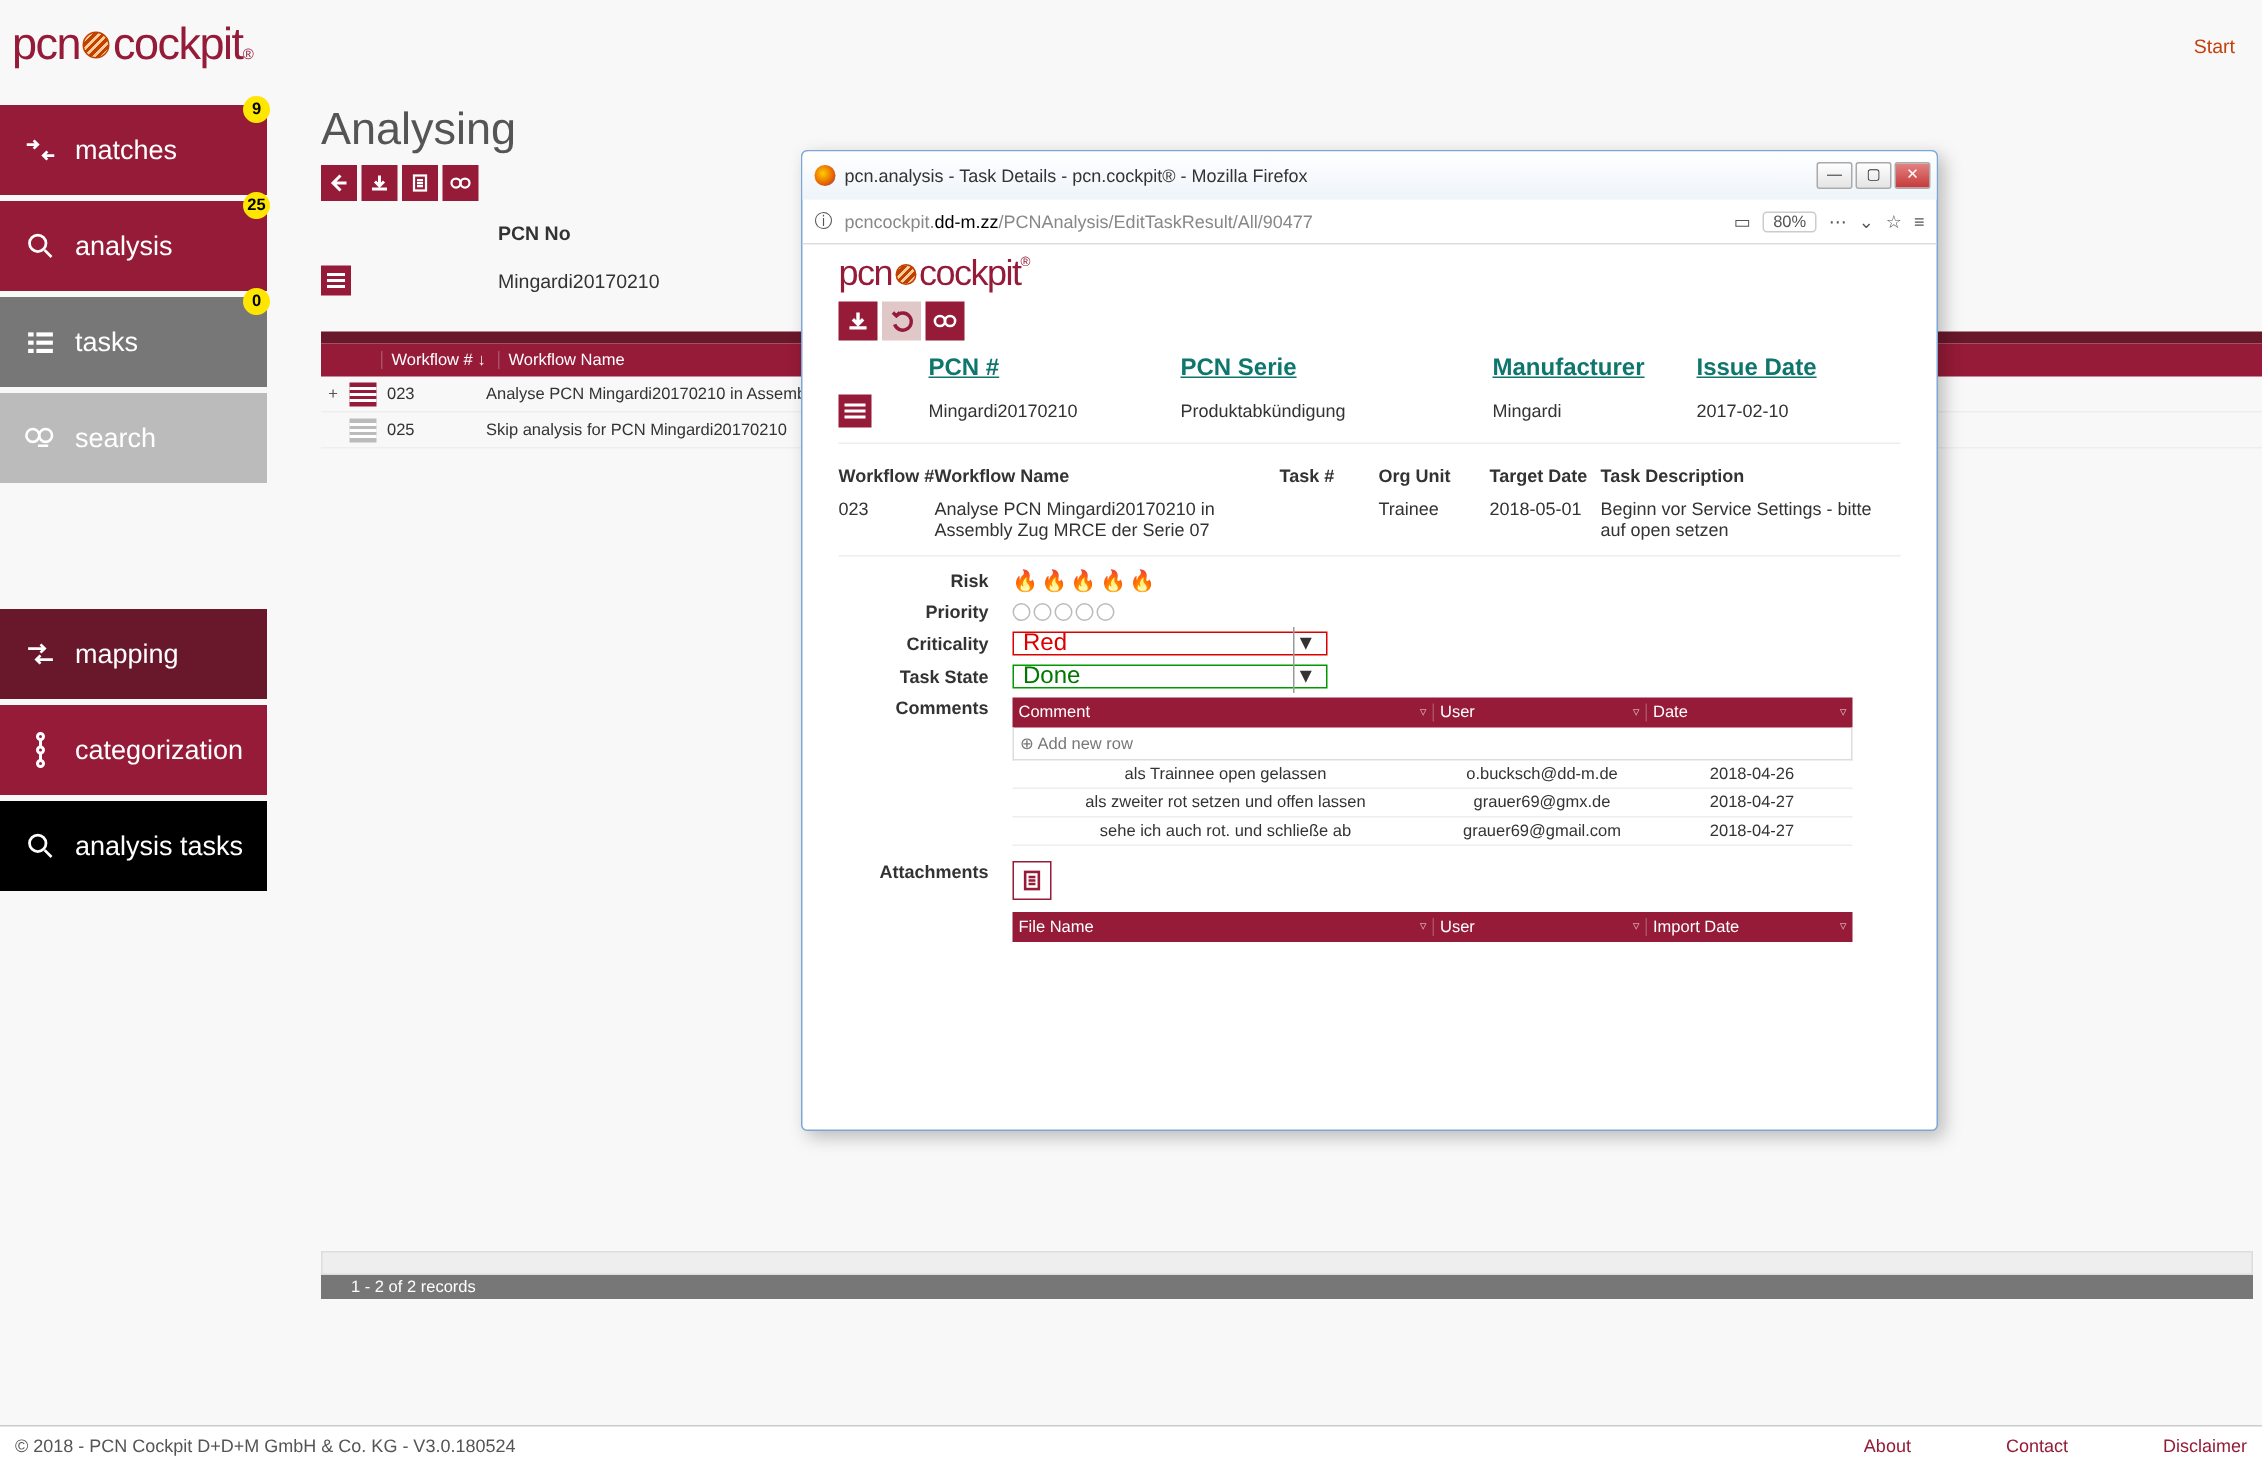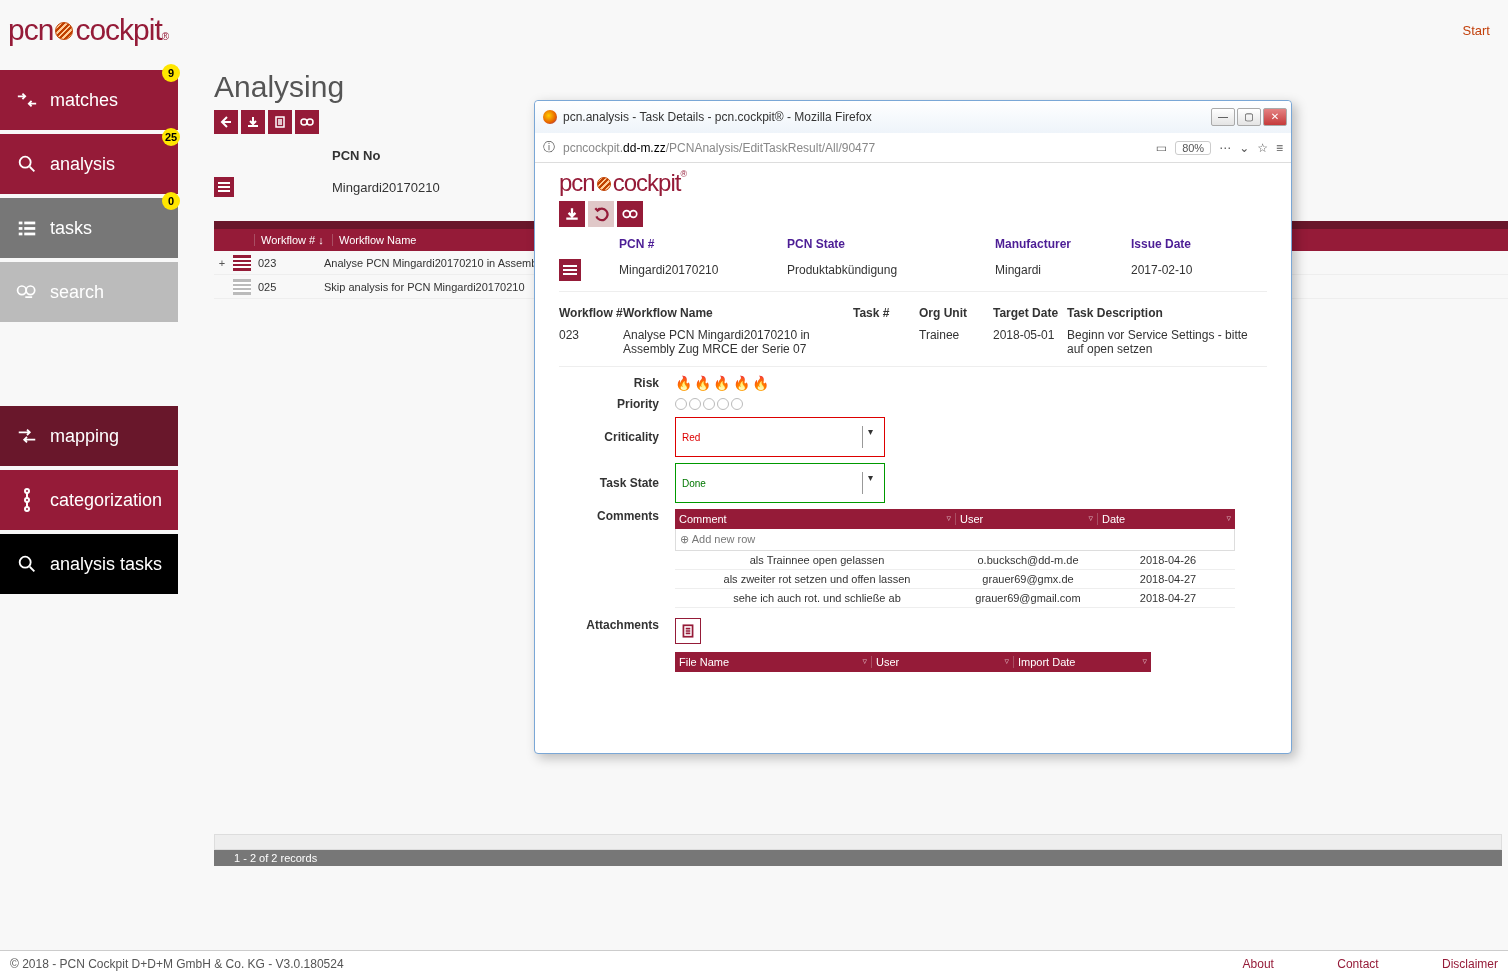--- a/index.html
+++ b/index.html
@@ -57,56 +57,56 @@
 .addrbar { height: 30px; border-bottom: 1px solid #ddd; display: flex; align-items: center; padding: 0 8px; font-size: 12px; color: #555; gap: 8px; }
 .addrbar .url { flex: 1; }
 .addrbar .url .grey { color: #888; }
 .zoom { border: 1px solid #ccc; border-radius: 3px; padding: 0 6px; font-size: 11px; }
 .pop-body { padding: 6px 24px; overflow: hidden; }
 .pop-logo { font-size: 24px; color: #951b38; letter-spacing: -1px; }
 .pop-toolbar { display: flex; gap: 3px; margin: 4px 0 10px; }
 .ptbtn { width: 26px; height: 26px; display: flex; align-items: center; justify-content: center; color: #fff; cursor: pointer; }
 .ptbtn.red { background: #951b38; }
 .ptbtn.grey { background: #e0c8c8; color: #951b38; }
-.pcn-info-hdr { display: flex; font-size: 12px; font-weight: 600; color: #4c1d95; padding-left: 60px; margin-bottom: 8px; }
+.pcn-info-hdr { display: flex; font-size: 16px; font-weight: 600; color: #0f766e; padding-left: 60px; margin-bottom: 8px; text-decoration: underline; }
 .pcn-info-hdr div:nth-child(1){ width: 168px; }
 .pcn-info-hdr div:nth-child(2){ width: 208px; }
 .pcn-info-hdr div:nth-child(3){ width: 136px; }
 .pcn-info-row { display: flex; align-items: center; font-size: 12px; color: #333; margin-bottom: 14px; border-bottom: 1px solid #eee; padding-bottom: 10px; }
 .pcn-info-row .hb2 { width: 22px; height: 22px; background: #951b38; margin-right: 38px; display: flex; flex-direction: column; justify-content: center; align-items: center; gap: 2px; }
 .pcn-info-row .hb2 span { width: 14px; height: 2px; background: #fff; }
 .pcn-info-row > div.cell1{ width: 168px; }
 .pcn-info-row > div.cell2{ width: 208px; }
 .pcn-info-row > div.cell3{ width: 136px; }
 .wf-hdr { display: flex; font-size: 12px; font-weight: 600; color: #333; margin-bottom: 8px; }
 .wf-hdr .a{width:64px;} .wf-hdr .b{width:230px;} .wf-hdr .c{width:66px;} .wf-hdr .d{width:74px;} .wf-hdr .e{width:74px;} .wf-hdr .f{flex:1;}
 .wf-row { display: flex; font-size: 12px; color: #333; border-bottom: 1px solid #eee; padding-bottom: 10px; margin-bottom: 8px; }
 .wf-row .a{width:64px;} .wf-row .b{width:230px;} .wf-row .c{width:66px;} .wf-row .d{width:74px;} .wf-row .e{width:74px;} .wf-row .f{flex:1;}
 .form-row { display: flex; align-items: center; margin: 6px 0; font-size: 12px; }
 .form-row .lbl { width: 116px; text-align: right; padding-right: 16px; font-weight: 600; color: #333; }
 .flames { color: #aaa; letter-spacing: 2px; font-size: 14px; }
 .circles { display: flex; gap: 2px; }
 .circles span { width: 12px; height: 12px; border: 1px solid #bbb; border-radius: 50%; }
-.select { border: 1px solid #888; height: 40px; width: 210px; display: flex; align-items: center; padding: 0 6px; font-size: 10px; justify-content: space-between; gap: 36px; }
+.select { border: 1px solid #888; height: 16px; width: 210px; display: flex; align-items: center; padding: 0 6px; font-size: 16px; justify-content: space-between; gap: 36px; }
 .select.redb { border-color: #d00; color: #d00; }
 .select.greenb { border-color: #090; color: #070; }
 .select .arrow { width: 16px; height: 22px; border-left: 1px solid #999; text-align: center; color: #333; }
 .com-table { width: 560px; }
 .com-hdr { background: #951b38; color: #fff; font-size: 11px; display: flex; height: 20px; align-items: center; }
 .com-hdr .h1{ flex: 1; padding-left: 4px; position: relative; }
 .com-hdr .h2{ width: 142px; padding-left: 4px; border-left: 1px solid #a94e63; position: relative; }
 .com-hdr .h3{ width: 138px; padding-left: 4px; border-left: 1px solid #a94e63; position: relative; }
 .filter { position: absolute; right: 4px; font-size: 9px; opacity: 0.6; }
 .addrow { border: 1px solid #ddd; font-size: 11px; color: #777; padding: 4px; border-top: none; }
 .com-row { display: flex; font-size: 11px; color: #333; border-bottom: 1px solid #eee; padding: 3px 0; text-align: center; }
 .com-row .c1{ flex: 1; padding-left: 4px; }
 .com-row .c2{ width: 142px; padding-left: 4px; }
 .com-row .c3{ width: 138px; padding-left: 4px; }
 .att-icon { width: 26px; height: 26px; border: 1px solid #951b38; color: #951b38; display: flex; align-items: center; justify-content: center; background: #fff; }
-.att-hdr { background: #951b38; color: #fff; font-size: 11px; display: flex; height: 20px; align-items: center; margin-top: 8px; width: 476px; }
+.att-hdr { background: #951b38; color: #fff; font-size: 11px; display: flex; height: 20px; align-items: center; margin-top: 8px; width: 560px; }
 .att-hdr .h1{ flex: 1; padding-left: 4px; position: relative; }
 .att-hdr .h2{ width: 142px; padding-left: 4px; border-left: 1px solid #a94e63; position: relative; }
 .att-hdr .h3{ width: 138px; padding-left: 4px; border-left: 1px solid #a94e63; position: relative; }
 svg { display: block; }
 </style>
 </head>
 <body>
 
 <div class="header">
   <div class="logo">
@@ -312,21 +312,21 @@
       <div class="ptbtn red">
           <svg width="18" height="16" viewBox="0 0 16 14" fill="none" stroke="#fff" stroke-width="1.5">
             <circle cx="5" cy="7" r="3"></circle>
             <circle cx="11" cy="7" r="3"></circle>
           </svg>
         </div>
     </div>
 
     <div class="pcn-info-hdr">
       <div>PCN #</div>
-      <div>PCN State</div>
+      <div>PCN Serie</div>
       <div>Manufacturer</div>
       <div>Issue Date</div>
     </div>
     <div class="pcn-info-row">
       <div class="hb2">
           <span></span>
           <span></span>
           <span></span>
         </div>
       <div class="cell1">Mingardi20170210</div>

